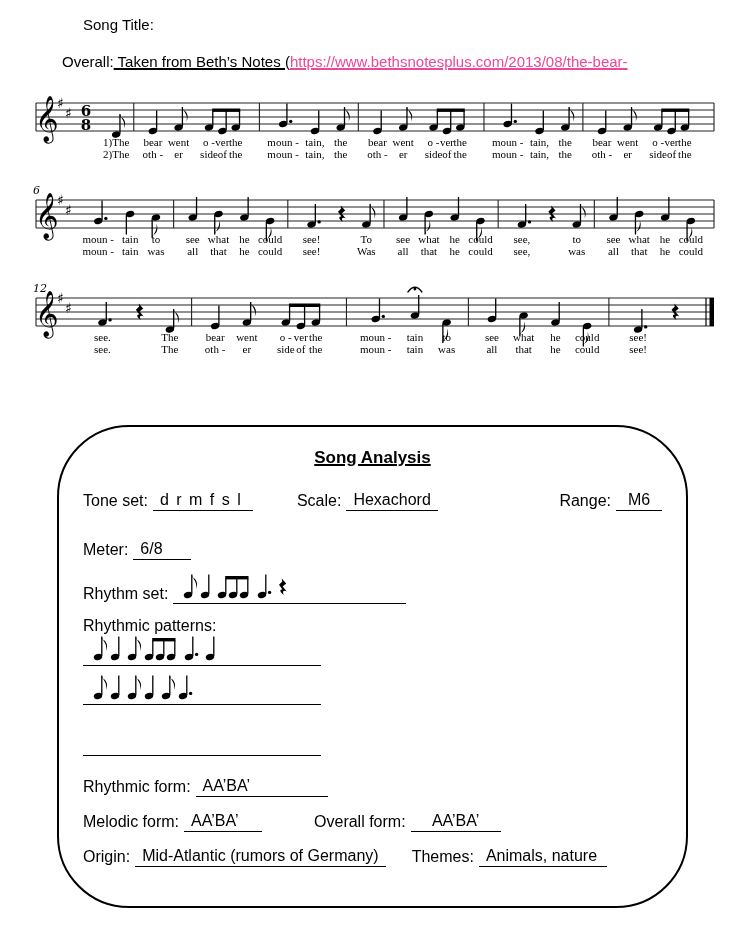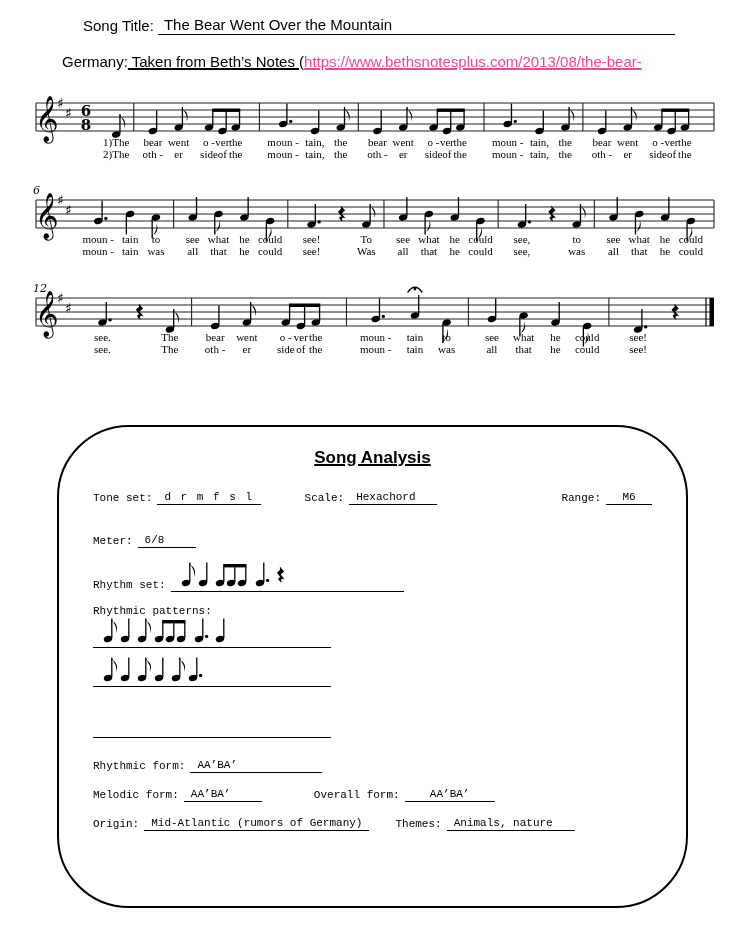--- a/index.html
+++ b/index.html
@@ -15,23 +15,23 @@
   .source-block { left:62px; top:51px; width:586px; font-size:15px; line-height:21px; }
   .source-line1 { text-align:left; }
   .source-line2 { text-align:center; }
   .u-black { text-decoration:underline; text-decoration-thickness:1.5px; }
   .src-link { color:#0000EE; text-decoration:underline; text-decoration-thickness:1.5px; cursor:pointer; }
 
   .system { left:30px; }
   .sys1 { top:87px; } .sys2 { top:184px; } .sys3 { top:282px; }
 
   
-  .analysis-box { left:57px; top:425px; width:631px; height:483px; border:2.5px solid #000; border-radius:72px; padding:0 34px; }
+  .analysis-box { left:57px; top:425px; width:631px; height:483px; border:2.5px solid #000; border-radius:72px; padding:0 24px; }
   .an-title { text-align:center; margin-top:21px; font-size:17px; font-weight:bold; text-decoration:underline; text-decoration-thickness:1.8px; }
-  .row { display:flex; align-items:flex-end; font-size:11px;font-family:Liberation Mono, monospace; }
+  .row { display:flex; align-items:flex-end; font-size:16px; }
   .row .lbl { white-space:nowrap; margin-right:5px; padding-bottom:1px; }
   .uv { display:inline-block; border-bottom:1.6px solid #000; padding:0 7px 1px 7px; white-space:nowrap; }
   .solf { letter-spacing:1.5px; }
   .r-tone { margin-top:23px; }
   .r-tone .gap1 { width:44px; } .r-range { margin-left:auto; }
   .r-mel { margin-top:19px; align-items:flex-start; }
   .mel-lines .uv { display:block; width:243px; margin-bottom:1px; line-height:20px; }
   .r-meter { margin-top:29px; }
   .r-rset { margin-top:14px; }
   .r-rpat { margin-top:13px; align-items:flex-start;flex-direction:column; }
@@ -42,25 +42,24 @@
   .r-mform { margin-top:15px; } .r-mform .gap { width:52px; }
   .r-origin { margin-top:15px; } .r-origin .gap { width:26px; }
   .uv svg { vertical-align:bottom; }
   svg text { user-select:none; }
 </style>
 </head>
 <body>
 
 <div class="abs title-row">
   <span class="lbl">Song Title:</span>
-  <span class="title-value">The Bear Went Over the Mountain</span>
 </div>
 
 <div class="abs source-block">
-  <div class="source-line1"><span>Germany:</span><span class="u-black"> Taken from Beth’s Notes (</span><a class="src-link" style="color: #ec4899;">https://www.bethsnotesplus.com/2013/08/the-bear-</a></div>
+  <div class="source-line1"><span>Overall:</span><span class="u-black"> Taken from Beth’s Notes (</span><a class="src-link" style="color: #ec4899;">https://www.bethsnotesplus.com/2013/08/the-bear-</a></div>
 </div>
 
 <svg class="abs system sys1" width="690" height="78">
     <line x1="6" y1="16" x2="684" y2="16" stroke="#222" stroke-width="1"></line>
     <line x1="6" y1="23" x2="684" y2="23" stroke="#222" stroke-width="1"></line>
     <line x1="6" y1="30" x2="684" y2="30" stroke="#222" stroke-width="1"></line>
     <line x1="6" y1="37" x2="684" y2="37" stroke="#222" stroke-width="1"></line>
     <line x1="6" y1="44" x2="684" y2="44" stroke="#222" stroke-width="1"></line>
     <line x1="6" y1="16" x2="6" y2="44" stroke="#222" stroke-width="1.1"></line>
     <text x="5" y="45" font-size="40" font-family="&quot;DejaVu Sans&quot;, sans-serif" fill="#000">𝄞</text>

